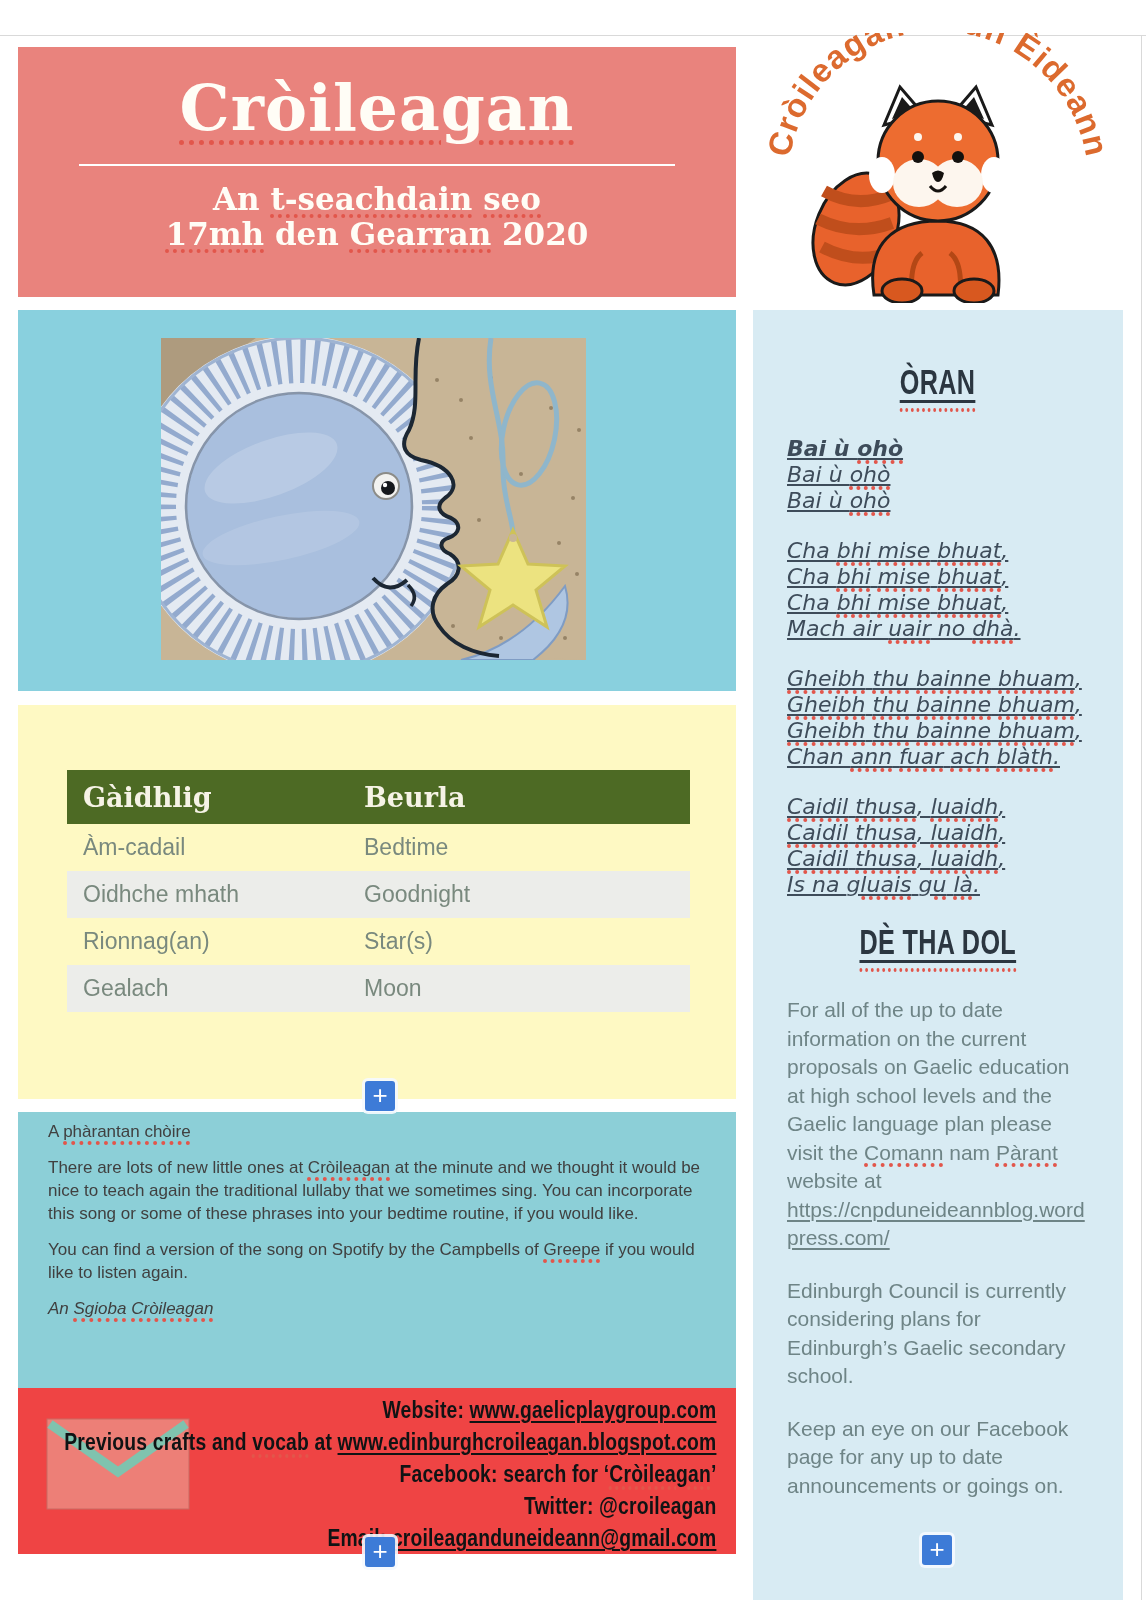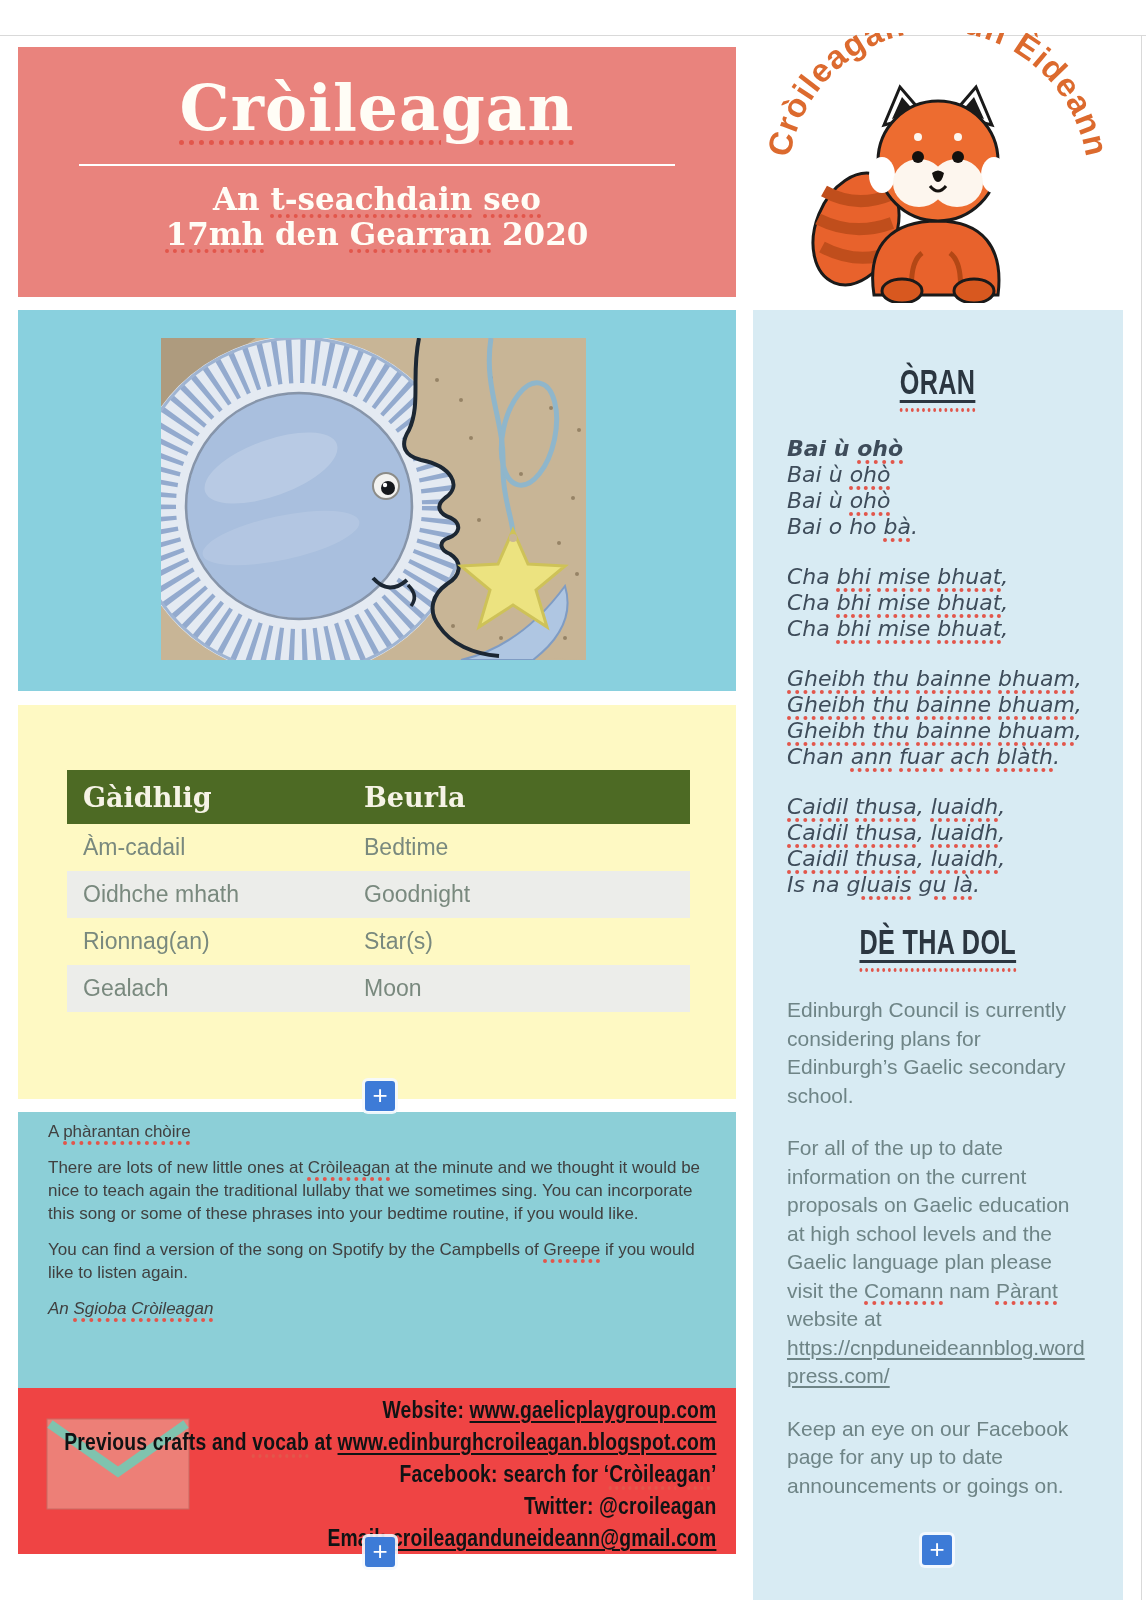--- a/index.html
+++ b/index.html
@@ -53,21 +53,21 @@
 
   
   .sidebar{position:absolute;left:753px;top:310px;width:370px;height:1320px;background:#D8EBF3;
            box-sizing:border-box;padding:52px 34px 0;}
   .h-wrap{text-align:center;}
   .heading{display:inline-block;font-weight:700;font-size:35px;color:#2B3640;letter-spacing:.5px;
            transform:scaleX(.72);border-bottom:4px dotted #E2564B;padding-bottom:6px;}
   .hd-underline{text-decoration:underline;text-decoration-thickness:3px;text-underline-offset:6px;}
   .lyrics{margin-top:24px;font-family:"DejaVu Sans",sans-serif;font-style:italic;
           font-size:22px;color:#3E4C5A;}
-  .lyric-line{line-height:26px;}
+  .lyric-line{line-height:26px;text-decoration:underline;}
   .verse{margin-bottom:24px;}
   .events-head{margin-top:14px;}
   .side-paras{overflow-wrap:anywhere;}
   .side-para{margin:24px 0 0;font-size:21px;line-height:28.5px;color:#6E8486;}
 
   
   .plus{position:absolute;width:30px;height:30px;background:#3D7BD7;border-radius:3px;
         box-shadow:0 0 0 3px rgba(245,249,255,.9);color:#ffffff;font-size:26px;line-height:28px;
         text-align:center;font-weight:400;cursor:pointer;user-select:none;}
 </style>
@@ -215,46 +215,46 @@
 
   <aside class="sidebar">
     <div class="h-wrap">
       <span class="heading"><span class="hd-underline">ÒRAN</span></span>
     </div>
     <div class="lyrics">
         <div class="verse">
           <div class="lyric-line"><span class="b">Bai ù </span><span class="sq b">ohò</span></div>
           <div class="lyric-line"><span>Bai ù </span><span class="sq">ohò</span></div>
           <div class="lyric-line"><span>Bai ù </span><span class="sq">ohò</span></div>
-          <div class="lyric-line"><span>Bai o ho </span><span class="sq">bà</span><span>.</span></div>
         </div>
         <div class="verse">
           <div class="lyric-line"><span>Cha </span><span class="sq">bhi</span><span> </span><span class="sq">mise</span><span> </span><span class="sq">bhuat</span><span>,</span></div>
           <div class="lyric-line"><span>Cha </span><span class="sq">bhi</span><span> </span><span class="sq">mise</span><span> </span><span class="sq">bhuat</span><span>,</span></div>
           <div class="lyric-line"><span>Cha </span><span class="sq">bhi</span><span> </span><span class="sq">mise</span><span> </span><span class="sq">bhuat</span><span>,</span></div>
+          <div class="lyric-line"><span>Mach air </span><span class="sq">uair</span><span> no </span><span class="sq">dhà</span><span>.</span></div>
         </div>
         <div class="verse">
           <div class="lyric-line"><span class="sq">Gheibh</span><span> </span><span class="sq">thu</span><span> </span><span class="sq">bainne</span><span> </span><span class="sq">bhuam</span><span>,</span></div>
           <div class="lyric-line"><span class="sq">Gheibh</span><span> </span><span class="sq">thu</span><span> </span><span class="sq">bainne</span><span> </span><span class="sq">bhuam</span><span>,</span></div>
           <div class="lyric-line"><span class="sq">Gheibh</span><span> </span><span class="sq">thu</span><span> </span><span class="sq">bainne</span><span> </span><span class="sq">bhuam</span><span>,</span></div>
           <div class="lyric-line"><span>Chan </span><span class="sq">ann</span><span> </span><span class="sq">fuar</span><span> </span><span class="sq">ach</span><span> </span><span class="sq">blàth</span><span>.</span></div>
         </div>
         <div class="verse">
           <div class="lyric-line"><span class="sq">Caidil</span><span> </span><span class="sq">thusa</span><span>, </span><span class="sq">luaidh</span><span>,</span></div>
           <div class="lyric-line"><span class="sq">Caidil</span><span> </span><span class="sq">thusa</span><span>, </span><span class="sq">luaidh</span><span>,</span></div>
           <div class="lyric-line"><span class="sq">Caidil</span><span> </span><span class="sq">thusa</span><span>, </span><span class="sq">luaidh</span><span>,</span></div>
           <div class="lyric-line"><span>Is na </span><span class="sq">gluais</span><span> </span><span class="sq">gu</span><span> </span><span class="sq">là</span><span>.</span></div>
         </div>
       </div>
     <div class="h-wrap events-head">
       <span class="heading"><span class="hd-underline">DÈ THA DOL</span></span>
     </div>
     <div class="side-paras">
+        <div class="side-para"><span>For all of the up to date information on the current proposals on Gaelic education at high school levels and the Gaelic language plan please visit the </span><span class="sq">Comann</span><span> nam </span><span class="sq">Pàrant</span><span> website at </span><span class="lnk">https://cnpduneideannblog.wordpress.com/</span></div>
         <div class="side-para"><span>Edinburgh Council is currently considering plans for Edinburgh’s Gaelic secondary school.</span></div>
-        <div class="side-para"><span>For all of the up to date information on the current proposals on Gaelic education at high school levels and the Gaelic language plan please visit the </span><span class="sq">Comann</span><span> nam </span><span class="sq">Pàrant</span><span> website at </span><span class="lnk">https://cnpduneideannblog.wordpress.com/</span></div>
         <div class="side-para"><span>Keep an eye on our Facebook page for any up to date announcements or goings on.</span></div>
       </div>
   </aside>
 
   <div class="plus" style="left:365px;top:1081px;">+</div>
   <div class="plus" style="left:365px;top:1537px;">+</div>
   <div class="plus" style="left:922px;top:1535px;">+</div>
 </div>
 
 </body></html>

